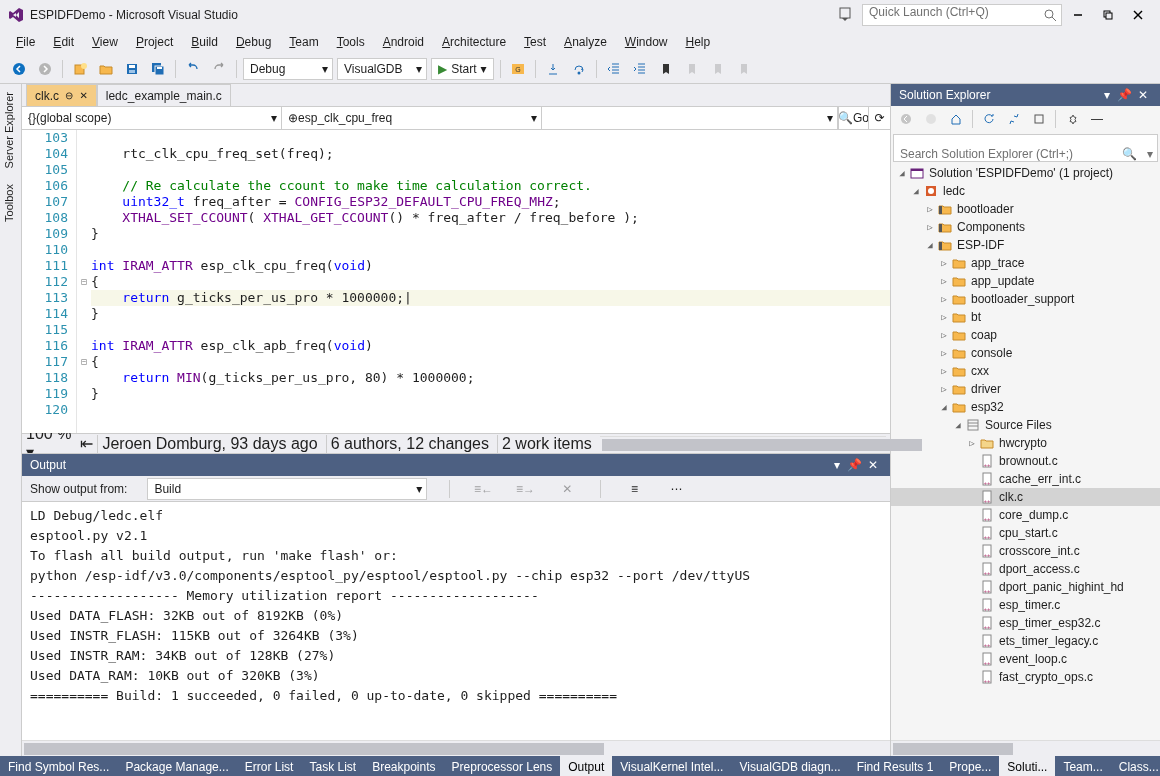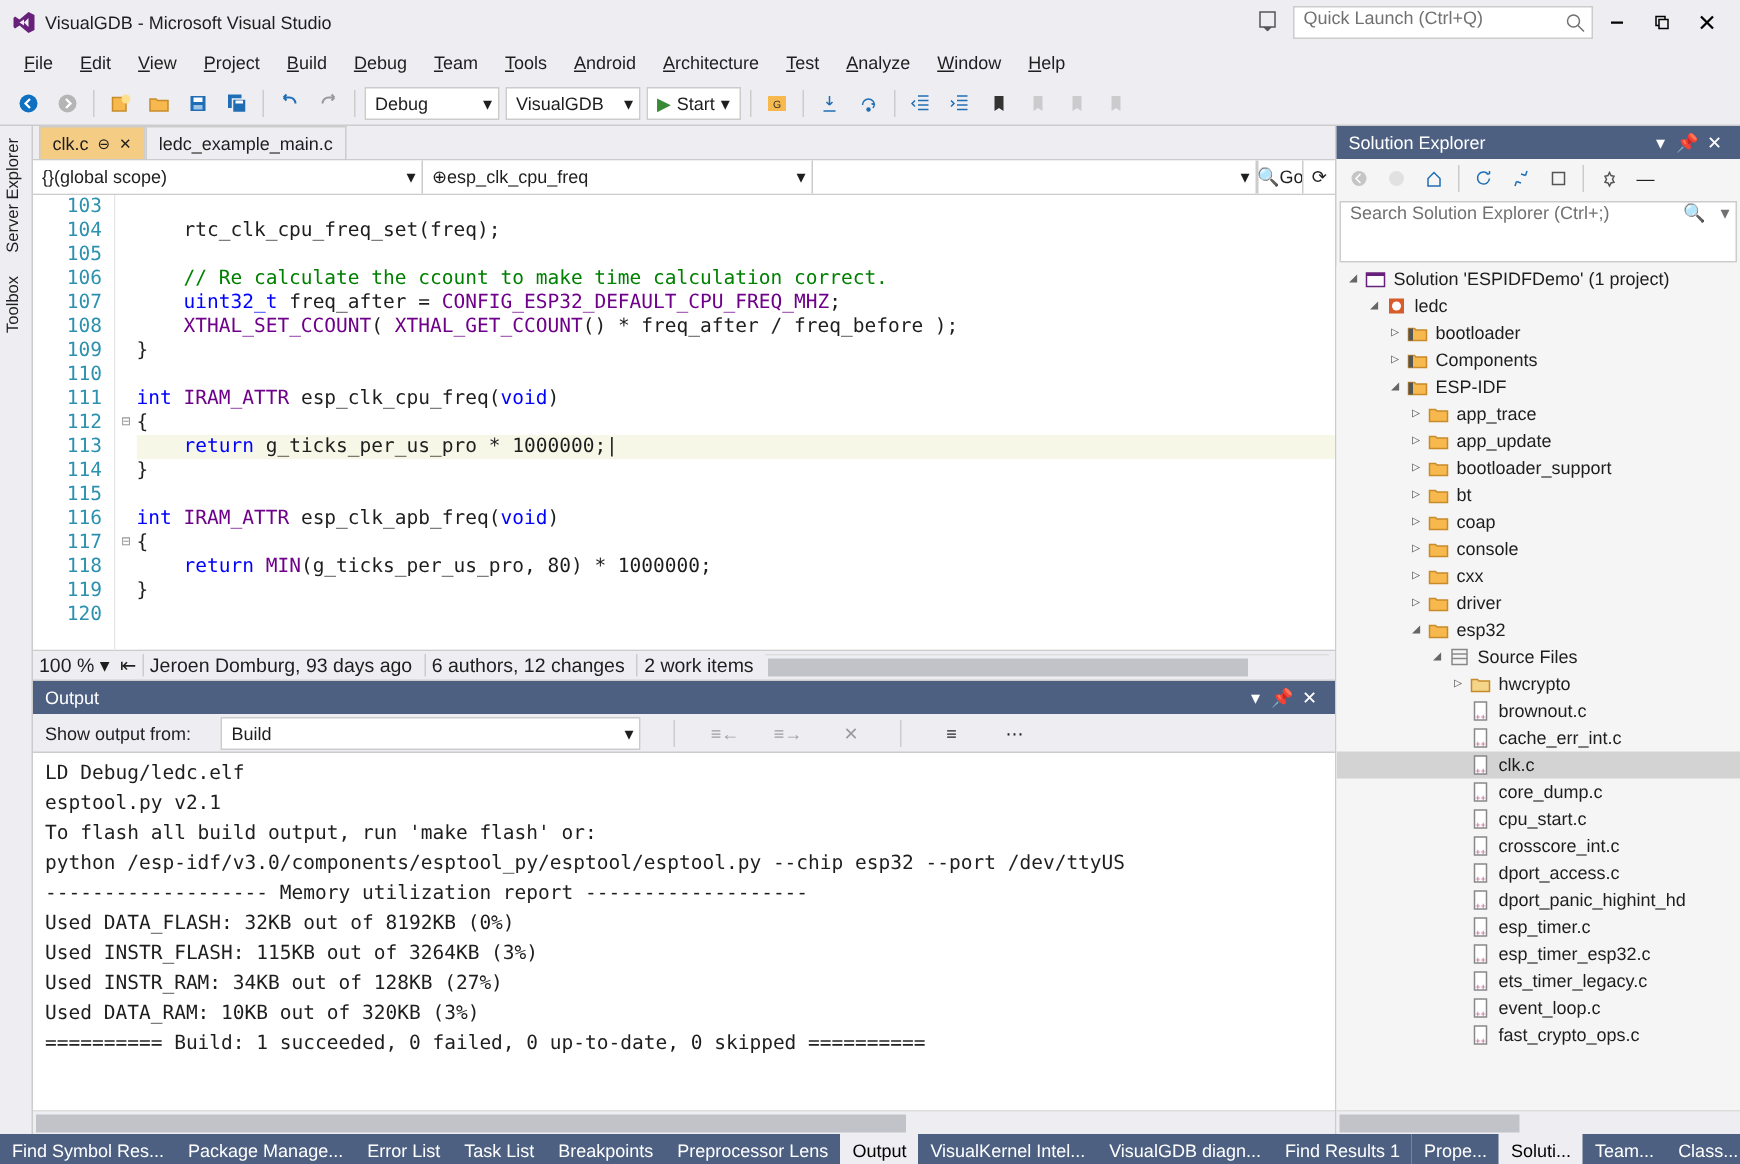--- a/index.html
+++ b/index.html
@@ -38,55 +38,55 @@
 .gutter { width: 55px; background: #fff; text-align: right; padding-right: 8px; font-family: Consolas, monospace; font-size: 13px; color: #2b91af; border-right: 1px solid #e5e5e5; }
 .gutter div { height: 16px; line-height: 16px; }
 .foldgutter { width: 14px; background: #fff; font-family: Consolas, monospace; font-size: 10px; color: #999; }
 .foldgutter div { height: 16px; line-height: 16px; text-align: center; }
 .code { flex: 1; font-family: Consolas, monospace; font-size: 13px; white-space: pre; overflow: hidden; }
 .code .line { height: 16px; line-height: 16px; }
 .code .kw { color: #0000ff; }
 .code .com { color: #008000; }
 .code .macro { color: #6f008a; }
 .code .hl { background: #f7f7e8; display: inline-block; width: 100%; }
-.codestatus { height: 20px; background: #eeeef2; border-top: 1px solid #ccc; display: flex; align-items: center; font-size: 13px; gap: 4px; padding: 0 4px; }
+.codestatus { height: 20px; background: #eeeef2; border-top: 1px solid #ccc; display: flex; align-items: center; font-size: 16px; gap: 4px; padding: 0 4px; }
 .codestatus .zoom { width: 50px; }
 .codestatus .blame { color: #1e1e1e; padding: 0 4px; border-left: 1px solid #ccc; }
 .outputpanel { flex: 1; display: flex; flex-direction: column; border-top: 1px solid #ccc; min-height: 0; }
 .panelheader { height: 22px; background: #4d6082; color: #fff; display: flex; align-items: center; padding: 0 8px; }
 .panelheader .ptitle { flex: 1; }
 .panelheader .pbtn { width: 18px; text-align: center; }
 .outputtools { height: 26px; background: #eeeef2; display: flex; align-items: center; padding: 0 8px; gap: 20px; border-bottom: 1px solid #ccc; }
 .outputtext { flex: 1; background: #fff; font-family: Consolas, monospace; font-size: 13px; padding: 4px 8px; white-space: pre; overflow: hidden; line-height: 20px; }
 .bottomtabs { height: 22px; background: #4d6082; display: flex; align-items: center; }
 .btab { padding: 0 8px; height: 100%; display: flex; align-items: center; color: #fff; font-size: 12px; white-space: nowrap; }
 .btab.active { background: #eeeef2; color: #000; }
 .rightpanel { width: 270px; border-left: 1px solid #ccc; display: flex; flex-direction: column; background: #f5f5f5; }
 .rightpanel .panelheader { background: #4d6082; }
-.sesearch { height: 41px; border: 1px solid #ccc; margin: 2px; padding: 0 20px 0 6px; background: #fff; color: #717171; position: relative; display: flex; align-items: flex-start; }
+.sesearch { height: 28px; border: 1px solid #ccc; margin: 2px; padding: 0 20px 0 6px; background: #fff; color: #717171; position: relative; display: flex; align-items: flex-end; }
 .setoolbar { height: 26px; display: flex; align-items: center; padding: 0 4px; gap: 3px; }
 .tree { flex: 1; overflow: auto; background: #f5f5f5; font-size: 12px; }
 .tnode { height: 18px; display: flex; align-items: center; white-space: nowrap; }
 .tnode.selected { background: #d3d3d3; }
 .texp { width: 14px; text-align: center; font-size: 9px; color: #666; font-family: Consolas,monospace; }
 .ticon { width: 16px; height: 16px; margin-right: 4px; display: inline-flex; align-items: center; justify-content: center; }
 .scrollbar-h { height: 16px; background: #eeeef2; border-top: 1px solid #ddd; position: relative; }
 .scrollbar-h .thumb { position: absolute; height: 12px; top: 2px; background: #c2c3c9; }
 svg { display: block; }
 </style>
 </head>
 <body>
 
 <div class="titlebar">
   <span class="icon">
     <svg width="16" height="16" viewBox="0 0 16 16">
         <path fill="#68217a" d="M11 1l4 2v10l-4 2-6-5-3 2-1-1V5l1-1 3 2 6-5zM5 8l3 2V6L5 8zm6 3V5l-3 3 3 3z"></path>
       </svg>
   </span>
-  <span class="title">VisualGDB - Microsoft Visual Studio</span>
+  <span class="title">ESPIDFDemo - Microsoft Visual Studio</span>
   <span class="spacer"></span>
   <span class="notif">
     <svg width="14" height="14" viewBox="0 0 14 14">
         <rect x="2" y="1" width="10" height="10" fill="none" stroke="#555"></rect>
         <path d="M4 11l3 3 3-3" fill="#555"></path>
       </svg>
   </span>
   <div class="quicklaunch">
     <span>Quick Launch (Ctrl+Q)</span>
     <span class="mag">

